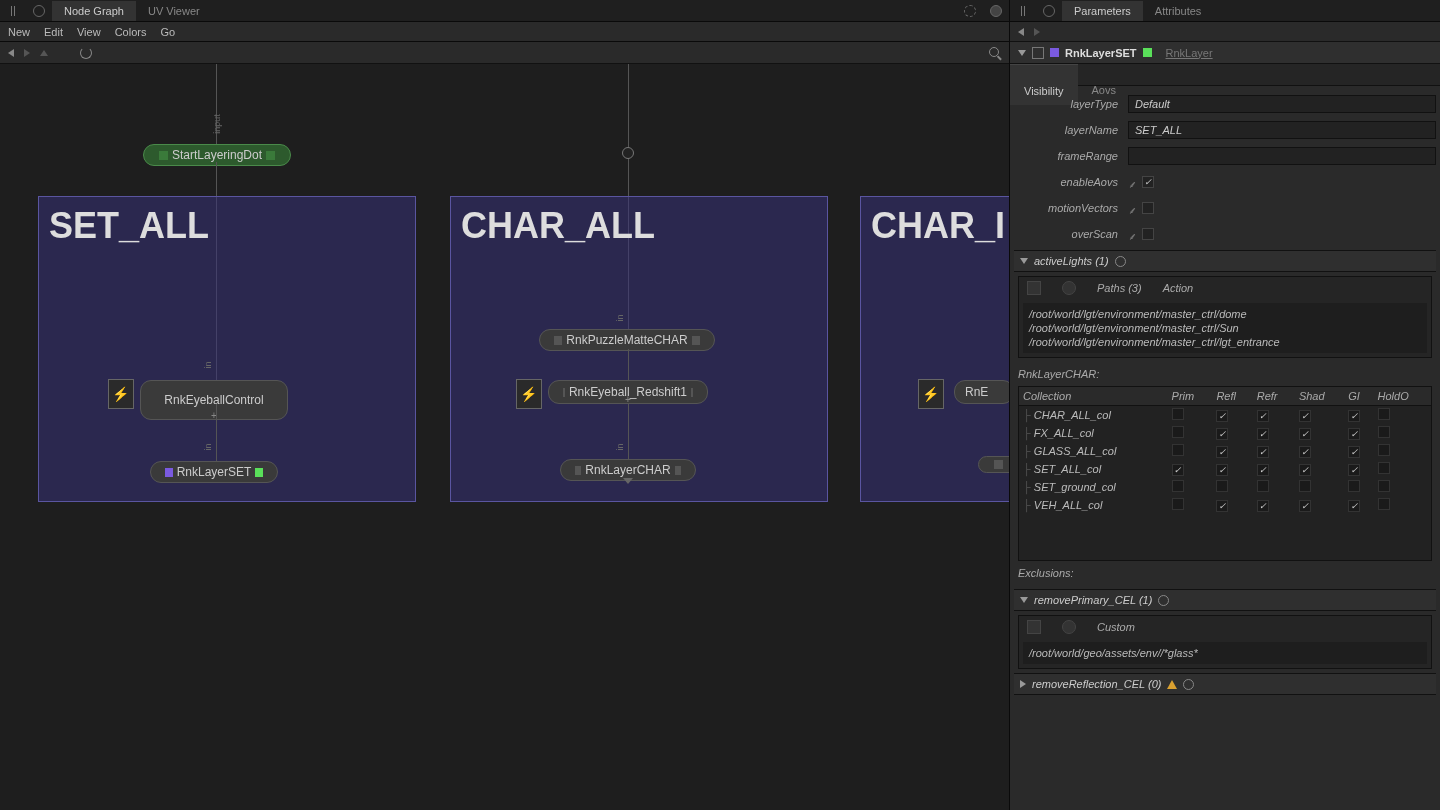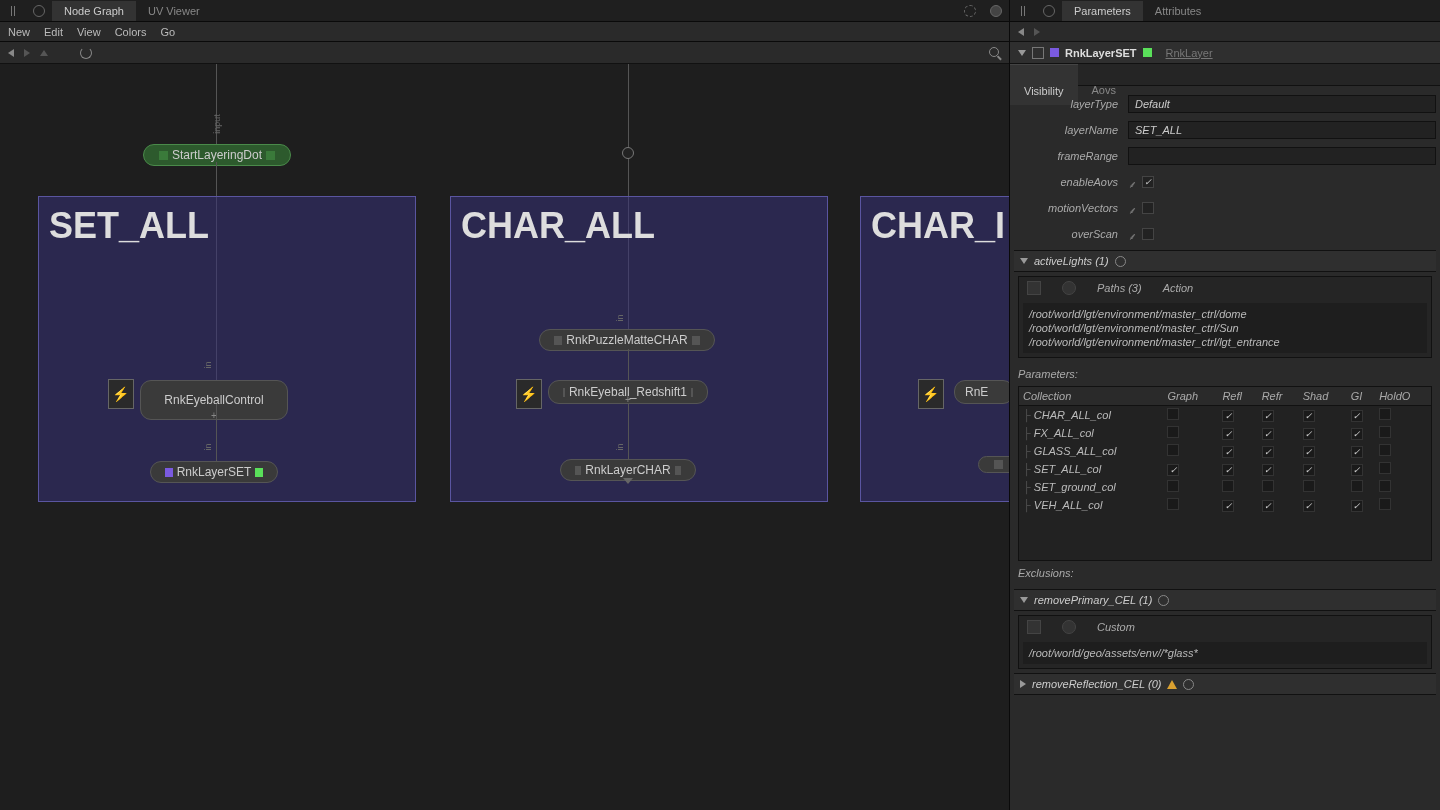--- a/index.html
+++ b/index.html
@@ -270,27 +270,27 @@
           <span>Paths (3)</span>
           <span>Action</span>
         </div>
         <div class="paths-list" id="paths-list">
             <div>/root/world/lgt/environment/master_ctrl/dome</div>
             <div>/root/world/lgt/environment/master_ctrl/Sun</div>
             <div>/root/world/lgt/environment/master_ctrl/lgt_entrance</div>
           </div>
       </div>
 
-      <div class="coll-label">Parameters:</div>
+      <div class="coll-label">RnkLayerCHAR:</div>
       <div class="coll-scroll">
         <table class="coll-table">
           <thead>
               <tr id="coll-head">
                 <th>Collection</th>
-                <th>Graph</th>
+                <th>Prim</th>
                 <th>Refl</th>
                 <th>Refr</th>
                 <th>Shad</th>
                 <th>GI</th>
                 <th>HoldO</th>
               </tr>
             </thead>
           <tbody id="coll-body">
               <tr>
                 <td><span class="tree-pre">├ </span>CHAR_ALL_col</td>

